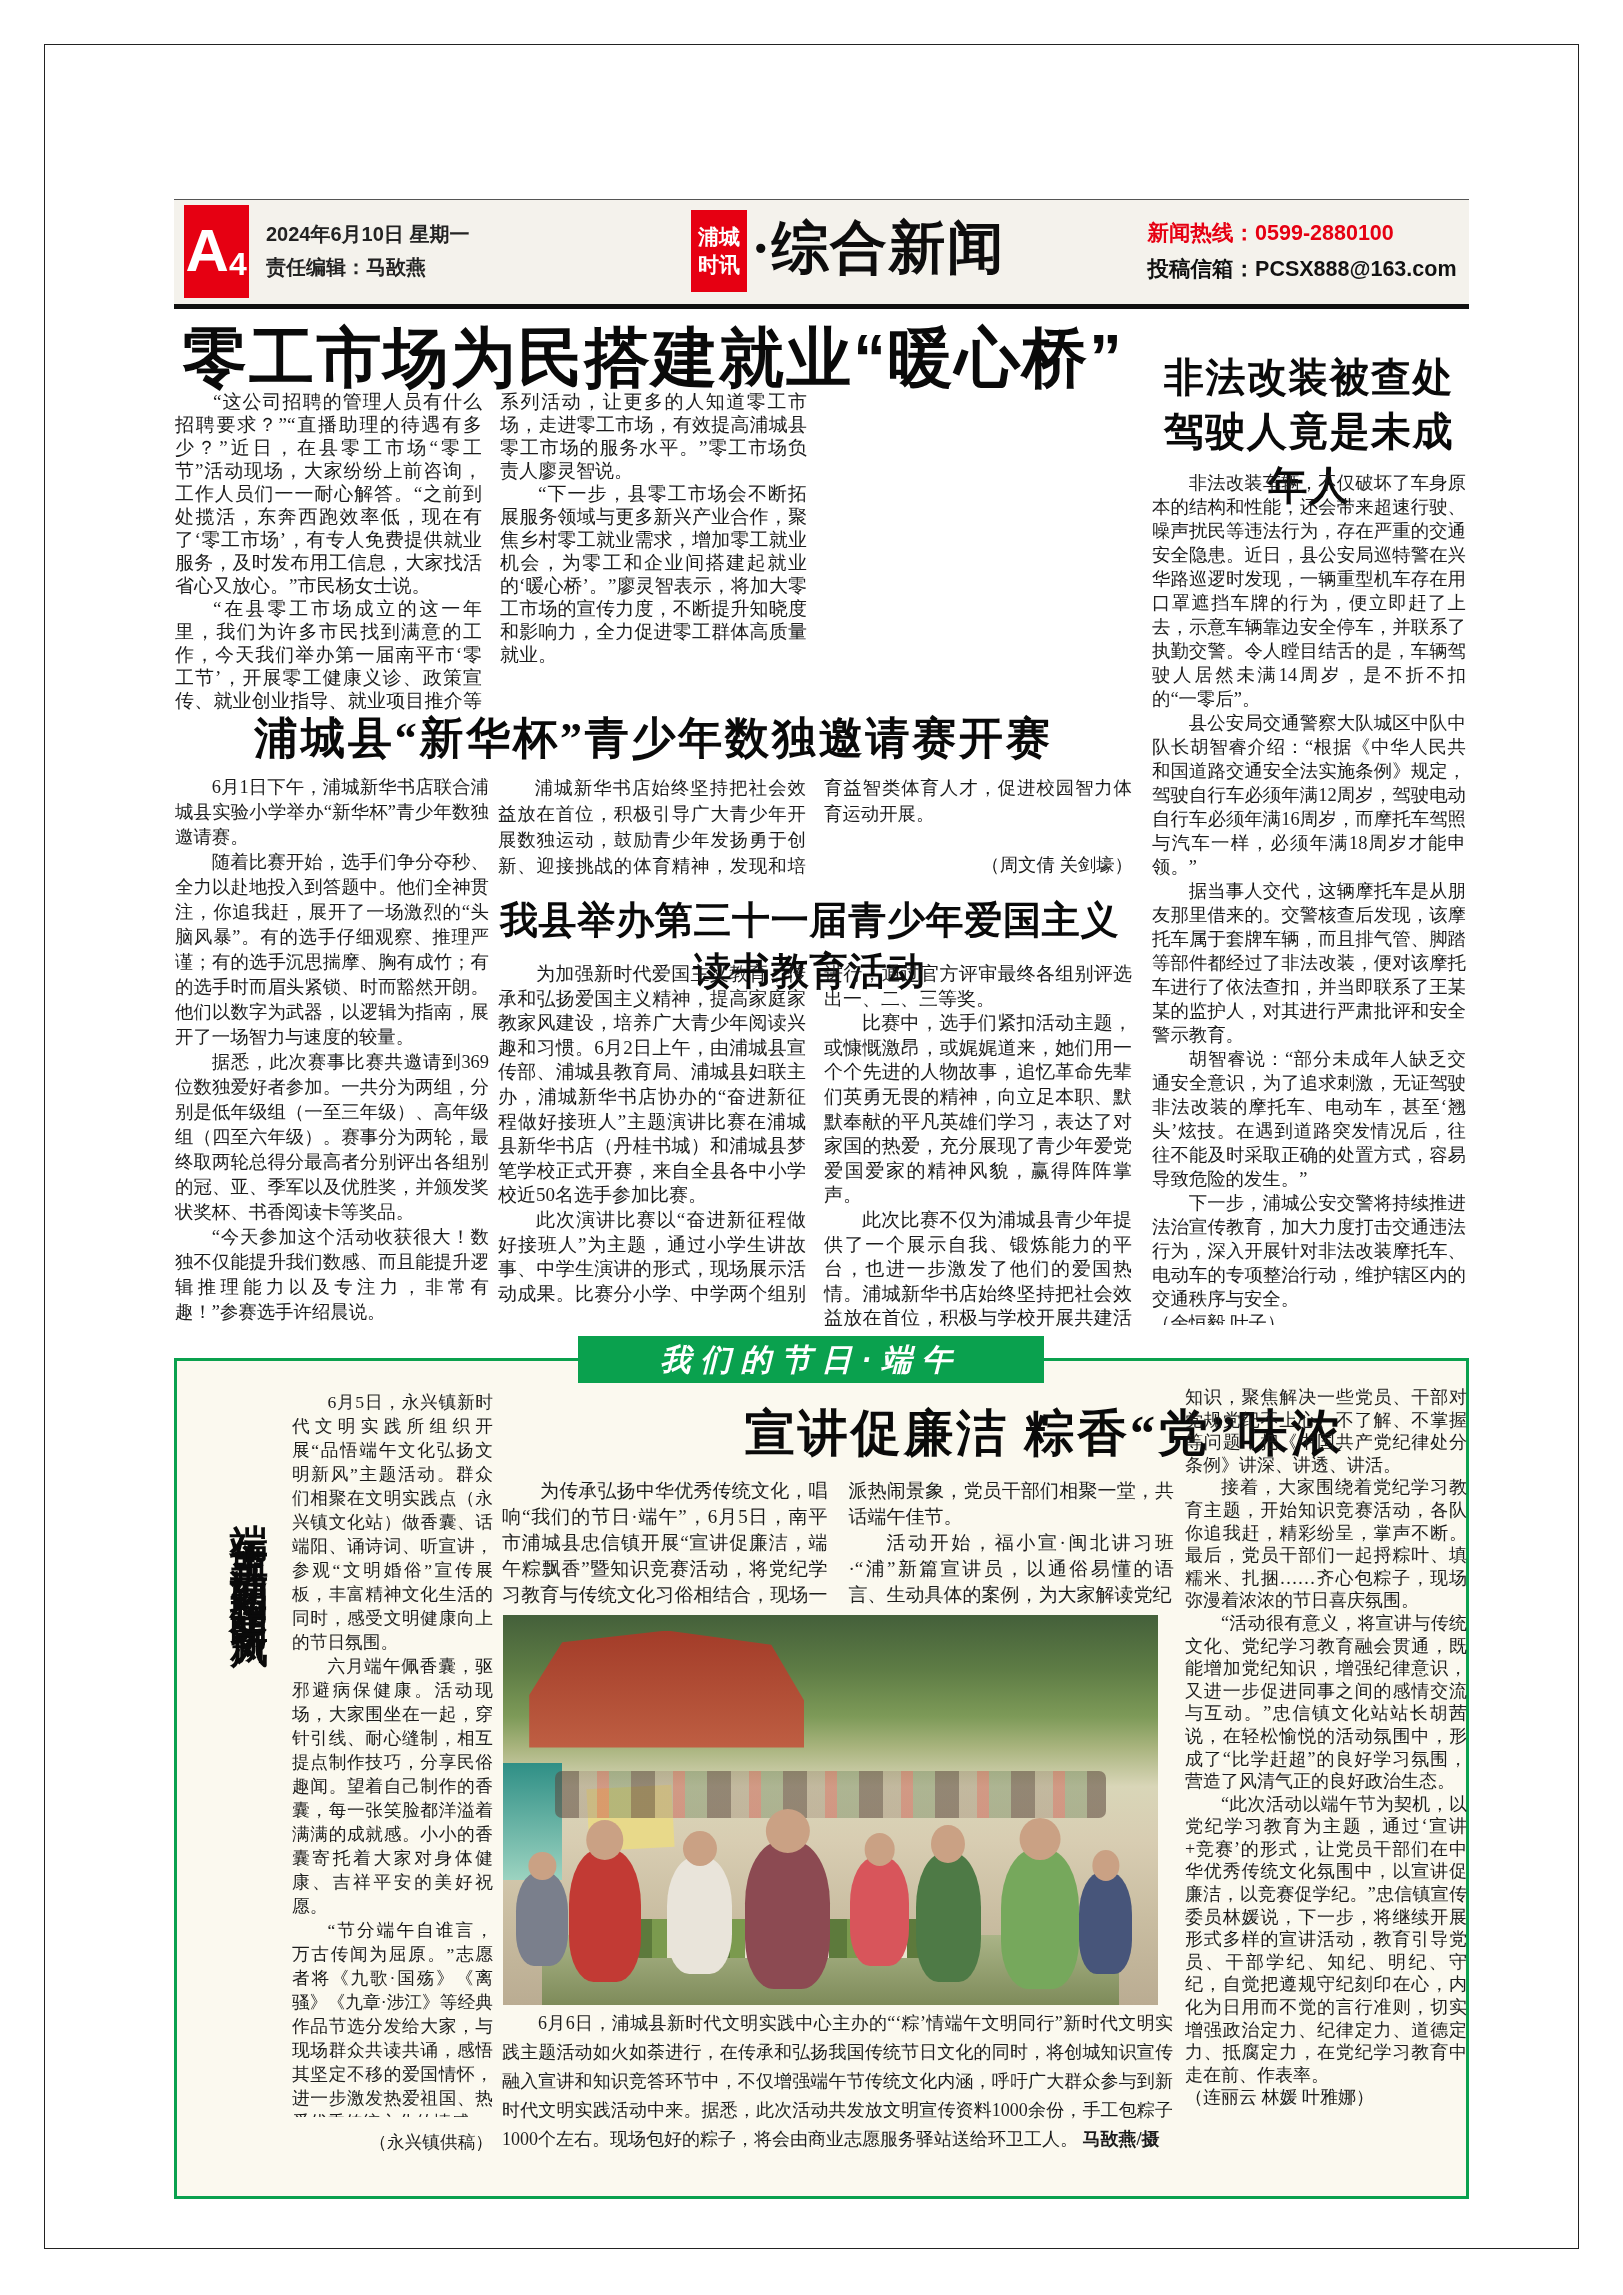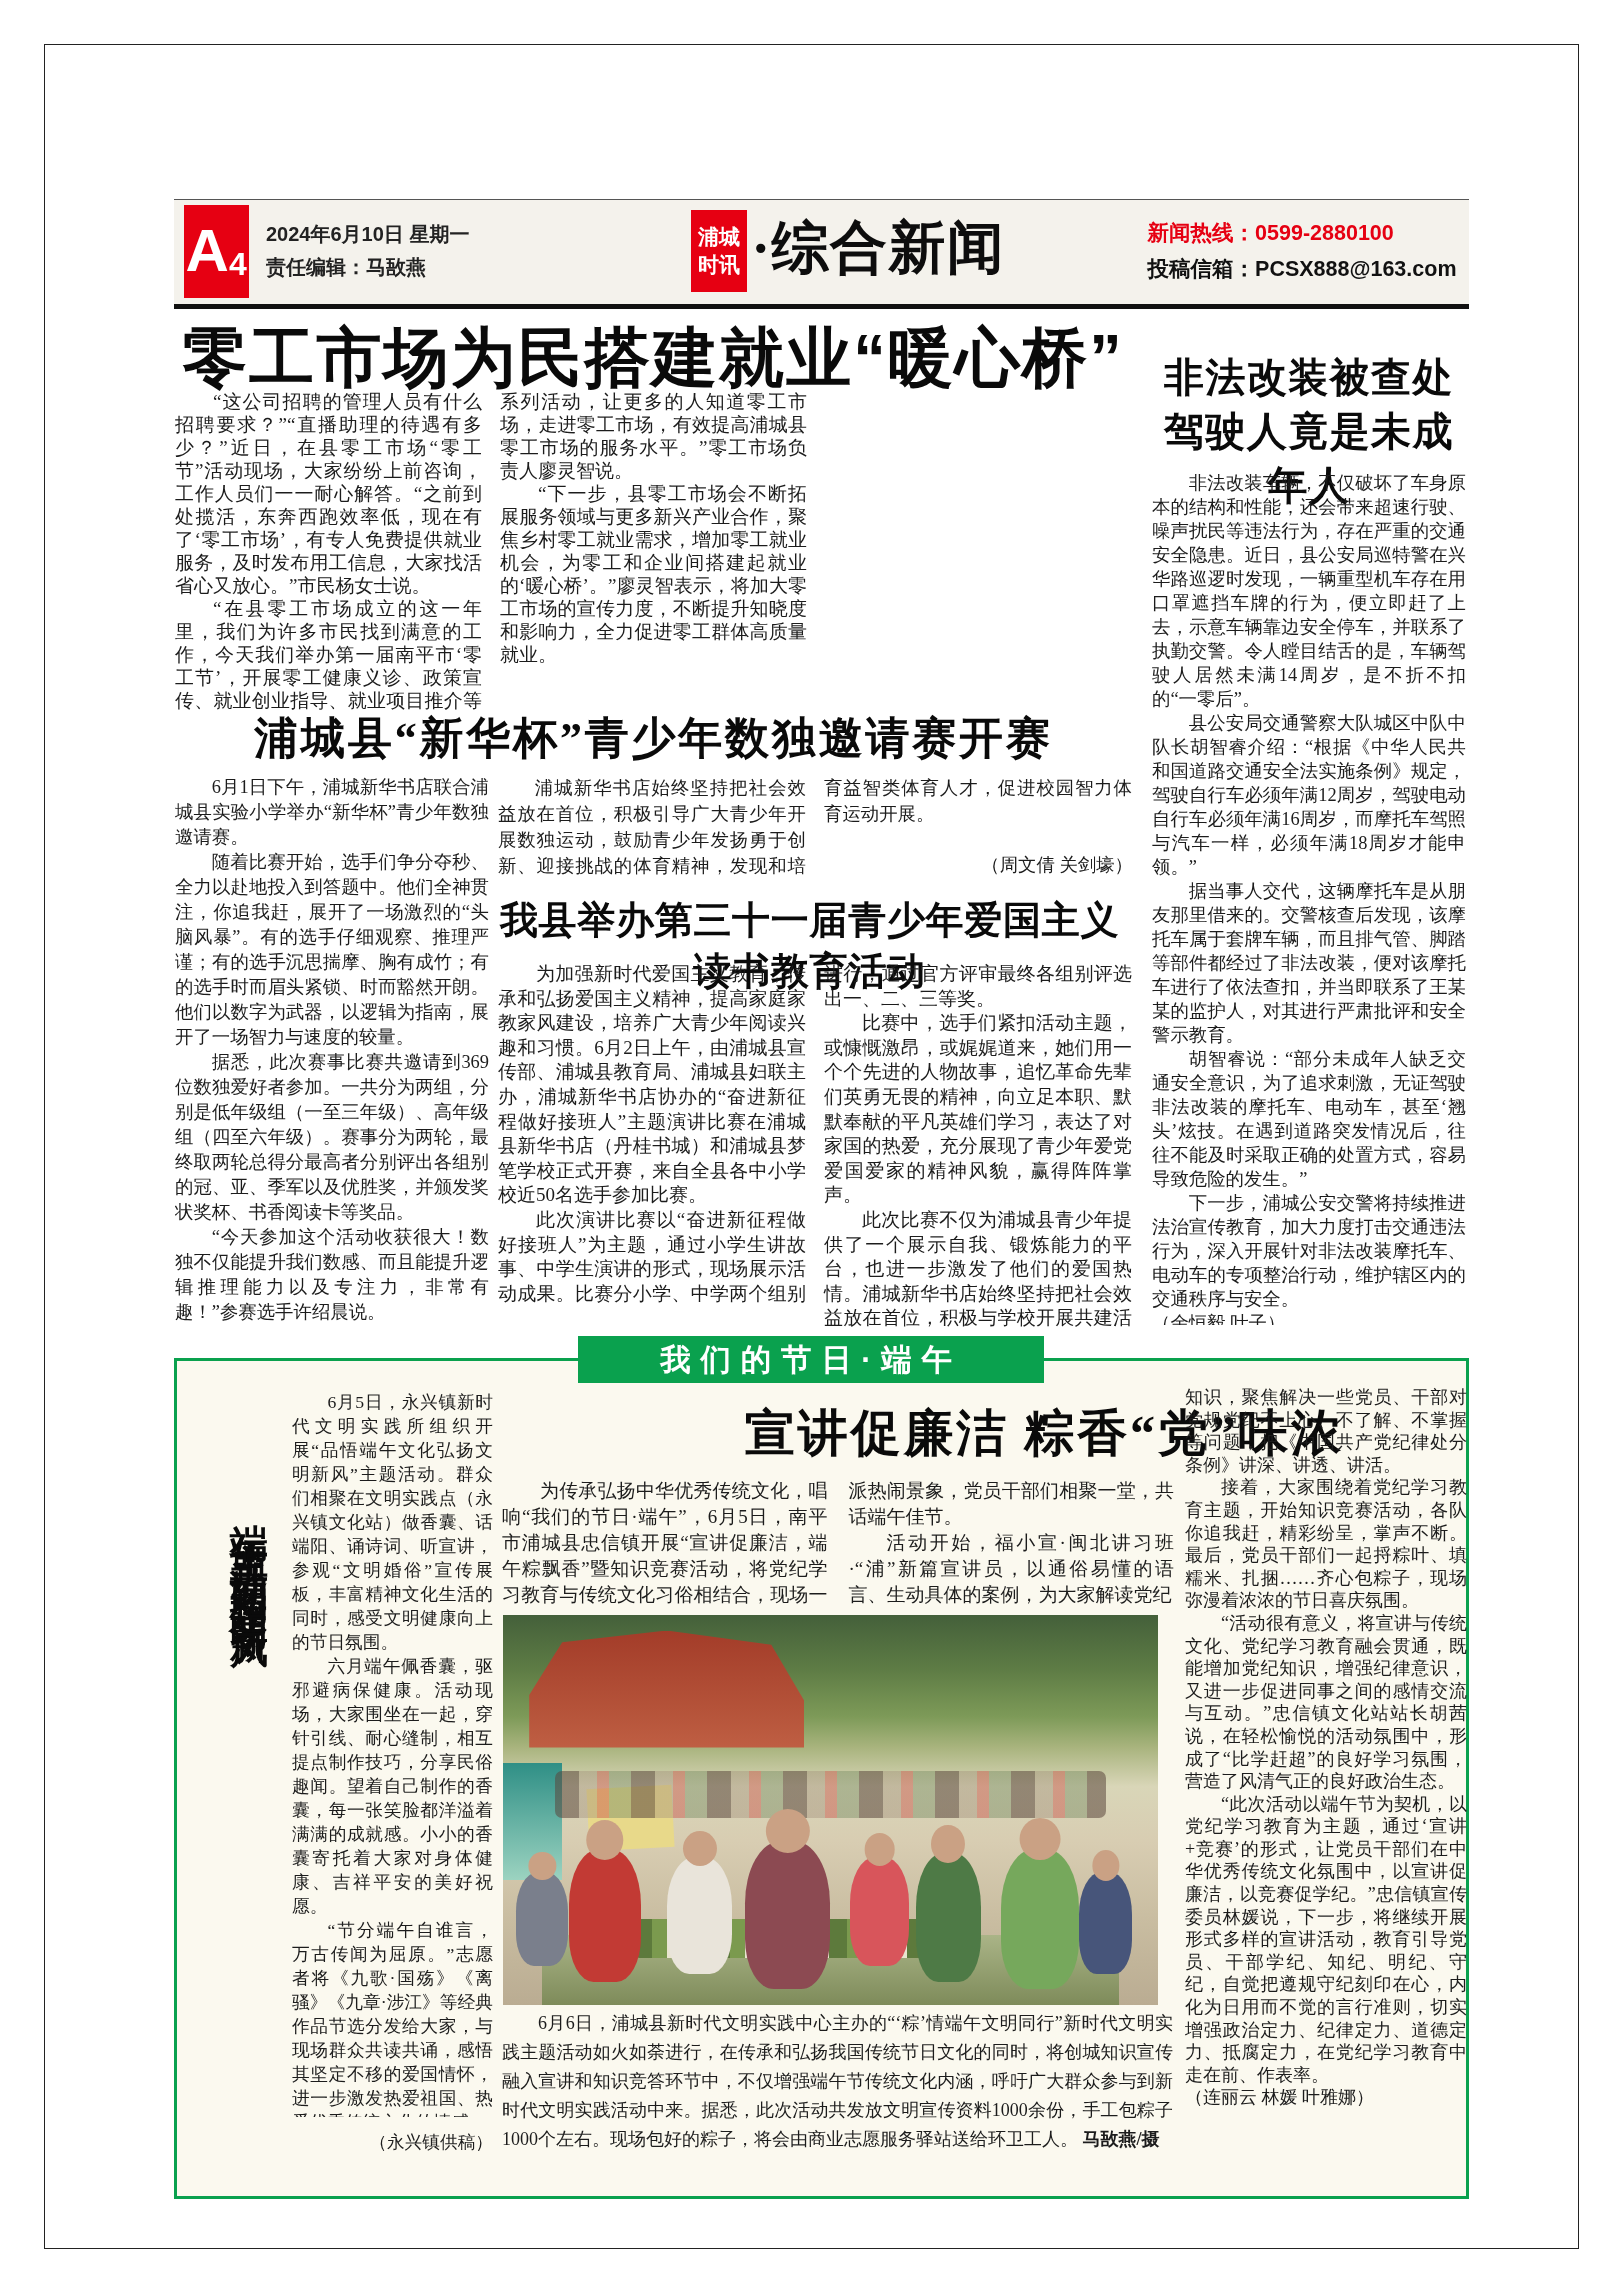--- a/index.html
+++ b/index.html
@@ -59,21 +59,21 @@
   .a4-title { position:absolute; left:1151px; top:351px; width:316px; text-align:center;
               font-size:40px; font-weight:900; line-height:54px; letter-spacing:1.4px; color:#0a0a0a; }
   .a4-body { position:absolute; left:1152px; top:471px; width:314px; height:854px; overflow:hidden;
              font-size:18.4px; line-height:24px; }
 
   
   .festival-box { position:absolute; left:174px; top:1358px; width:1295px; height:841px;
                   border:3.5px solid #0aa14e; background:#fbf9ef; }
   .festival-banner { position:absolute; left:401px; top:-25px; width:466px; height:47px; background:#0aa14e;
                      color:#fff; font-size:30.5px; font-weight:900; letter-spacing:9.7px; text-align:center;
-                     line-height:47px; font-family:"Liberation Sans","DejaVu Sans",sans-serif; }
+                     line-height:47px; font-family:"Liberation Sans","DejaVu Sans",sans-serif;font-style:italic; }
   .fest-vert-title { position:absolute; left:46px; top:133px; height:618px; writing-mode:vertical-rl;
                      text-orientation:upright; font-size:38px; font-weight:900; letter-spacing:9px; color:#0a0a0a; }
   .fest-left { position:absolute; left:115px; top:29px; width:201px; height:727px; overflow:hidden;
                font-size:17.7px; line-height:24px; }
   .fest-left-byline { position:absolute; left:115px; top:769px; width:201px; text-align:right; font-size:17.7px; }
   .fest-title { position:absolute; left:444px; top:39px; width:847px; text-align:center;
                 font-size:50px; font-weight:900; letter-spacing:2.8px; color:#0a0a0a; }
   .fest-intro { position:absolute; left:325px; top:117px; width:672px; height:135px; overflow:hidden;
                 column-count:2; column-gap:21px; font-size:19px; line-height:26px; }
   .fest-right { position:absolute; left:1008px; top:25px; width:282px; height:784px; overflow:hidden;

